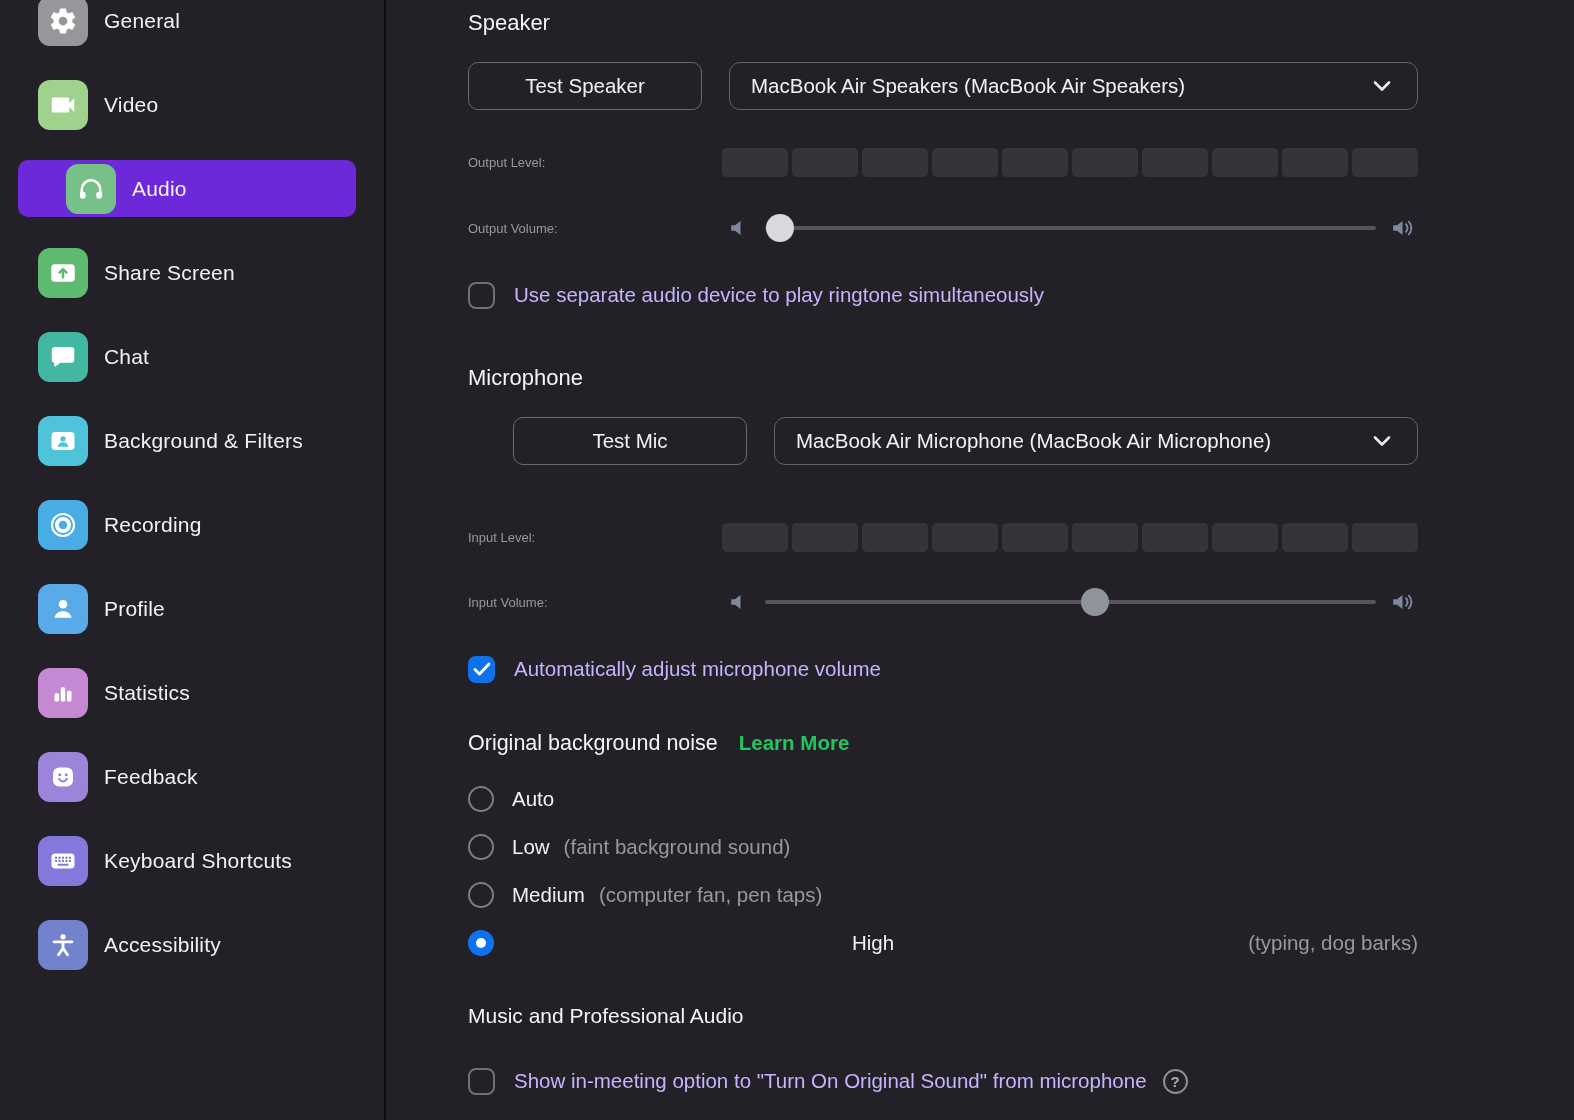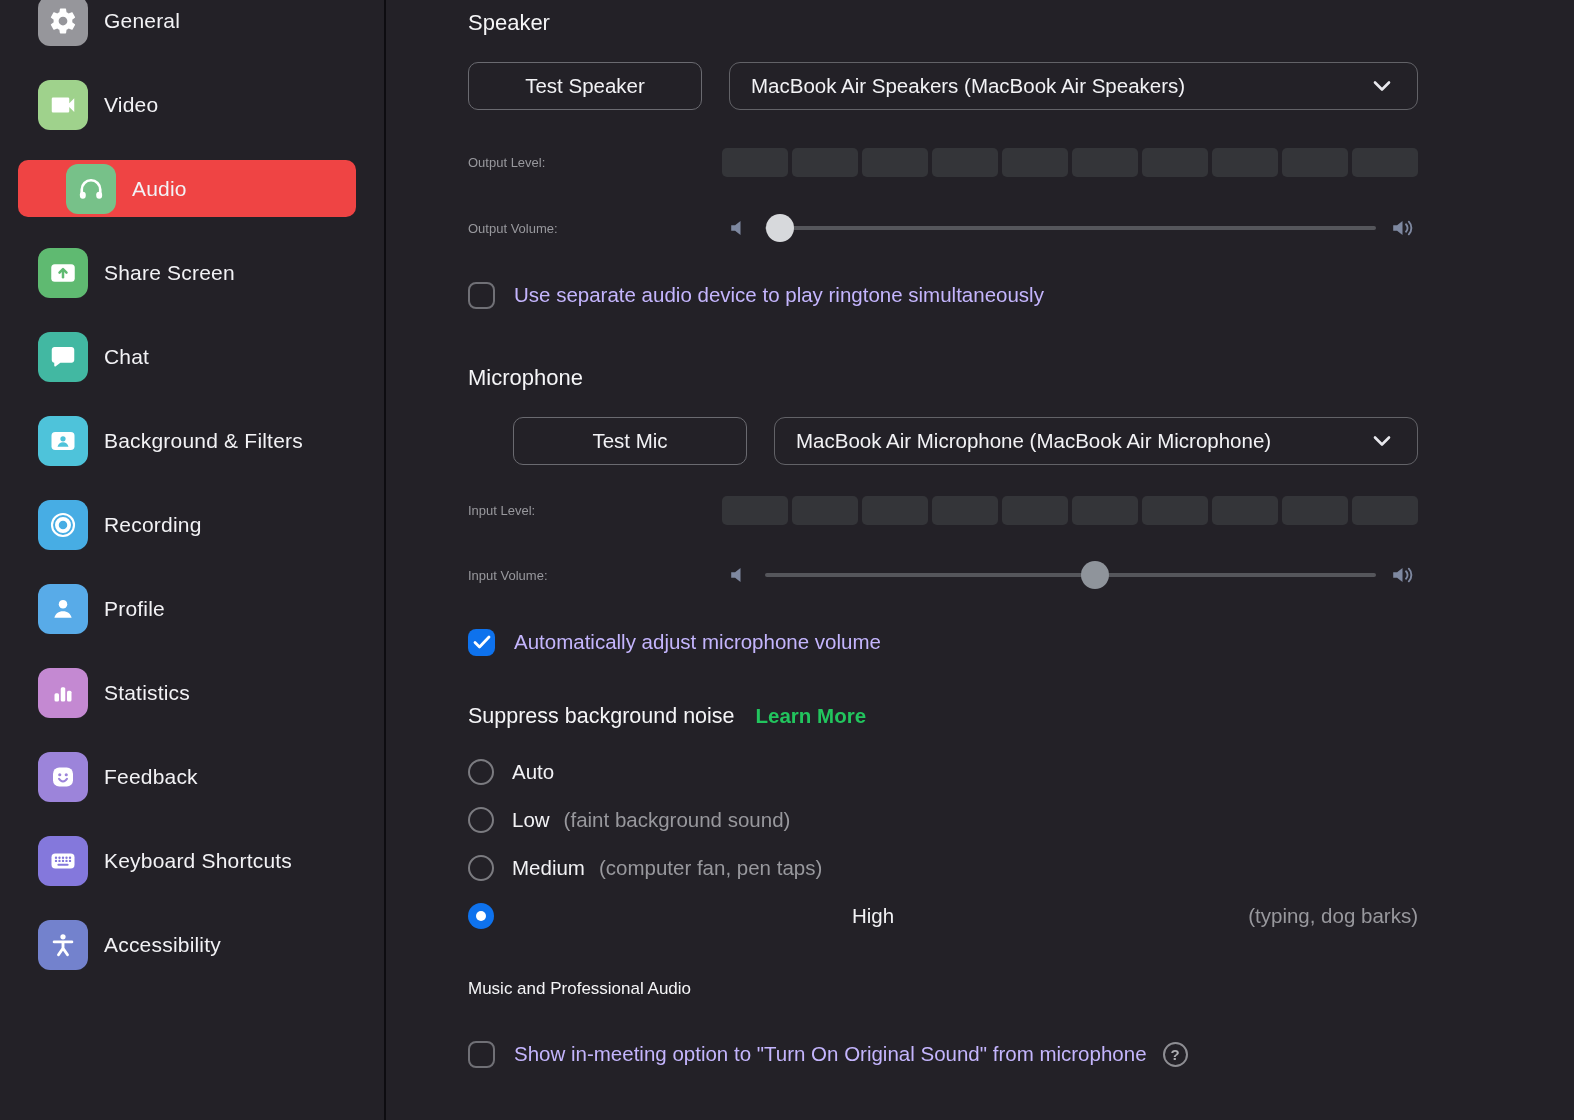--- a/index.html
+++ b/index.html
@@ -14,21 +14,21 @@
 
   
   .sidebar { width:384px; flex:none; padding-top:0; overflow:hidden; }
   .sidebar-inner { margin-top:-8px; }
   .side-item {
     display:flex; align-items:center;
     height:57px; margin:0 28px 27px 18px;
     border-radius:10px; padding-left:20px; gap:16px;
     cursor:default;
   }
-  .side-item.selected { background:#ef4444;padding-left:48px; }
+  .side-item.selected { background:#6d28d9;padding-left:48px; }
   .badge {
     width:50px; height:50px; border-radius:12px; flex:none;
     display:flex; align-items:center; justify-content:center;
   }
   .side-label { font-size:21px; color:#f2f2f5; letter-spacing:.2px; }
 
   .v-divider { width:2px; flex:none; background:#0d0c10; }
 
   
   .main { flex:1; padding:10px 30px 0 82px; }
@@ -36,21 +36,21 @@
 
   .section-heading {
     font-size:22px; font-weight:400; color:#f5f5f7;
     height:26px; line-height:26px; margin:0;
   }
   .mb26 { margin-bottom:26px; }
   .mb29 { margin-bottom:29px; }
   .mb35 { margin-bottom:35px; }
   .mb36 { margin-bottom:36px; }
   .mb38 { margin-bottom:38px;border-radius:8px; }
-  .mb39 { margin-bottom:31px;padding-left:45px; }
+  .mb39 { margin-bottom:58px;padding-left:45px; }
   .mb46 { margin-bottom:46px; }
   .mb47 { margin-bottom:47px; }
   .mb56 { margin-bottom:56px; }
 
   .device-row { display:flex; }
   .test-btn {
     width:234px; height:48px; flex:none; margin-right:27px;
     background:transparent; border:1.5px solid #6a6a70; border-radius:10px;
     color:#f2f2f5; font-size:20.5px; font-family:inherit;
     display:flex; align-items:center; justify-content:center;
@@ -375,21 +375,21 @@
     <div class="check-row mb47">
       <span class="checkbox checked" style="background: rgb(14, 114, 237);">
         <svg width="18" height="14" viewBox="0 0 18 14">
             <path d="M2 7.5l4.5 4.5L16 2" stroke="#fff" stroke-width="2.8" fill="none" stroke-linecap="round" stroke-linejoin="round"></path>
           </svg>
       </span>
       <span class="check-label">Automatically adjust microphone volume</span>
     </div>
 
     <div class="suppress-head mb29">
-      <h2 class="section-heading" style="font-size:21.5px;">Suppress background noise</h2>
+      <h2 class="section-heading" style="font-size:21.5px;">Original background noise</h2>
       <a class="learn-more">Learn More</a>
     </div>
 
     <div class="radio-row">
       <span class="radio"></span>
       <span class="radio-name">Auto</span>
       <span class="radio-hint"></span>
     </div>
     <div class="radio-row">
       <span class="radio"></span>
@@ -402,21 +402,21 @@
       <span class="radio-hint">(computer fan, pen taps)</span>
     </div>
     <div class="radio-row mb46" style="margin-bottom:46px;justify-content:space-between;">
       <span class="radio selected" style="background: rgb(14, 114, 237);">
           <span class="dot"></span>
         </span>
       <span class="radio-name">High</span>
       <span class="radio-hint">(typing, dog barks)</span>
     </div>
 
-    <h2 class="section-heading mb38" style="font-size:17px;">Music and Professional Audio</h2>
+    <h2 class="section-heading mb38" style="font-size:21px;">Music and Professional Audio</h2>
 
     <div class="check-row">
       <span class="checkbox" style="background: transparent;">
         
       </span>
       <span class="check-label">Show in-meeting option to "Turn On Original Sound" from microphone</span>
       <span class="help-circle">?</span>
     </div>
 
   </div>

